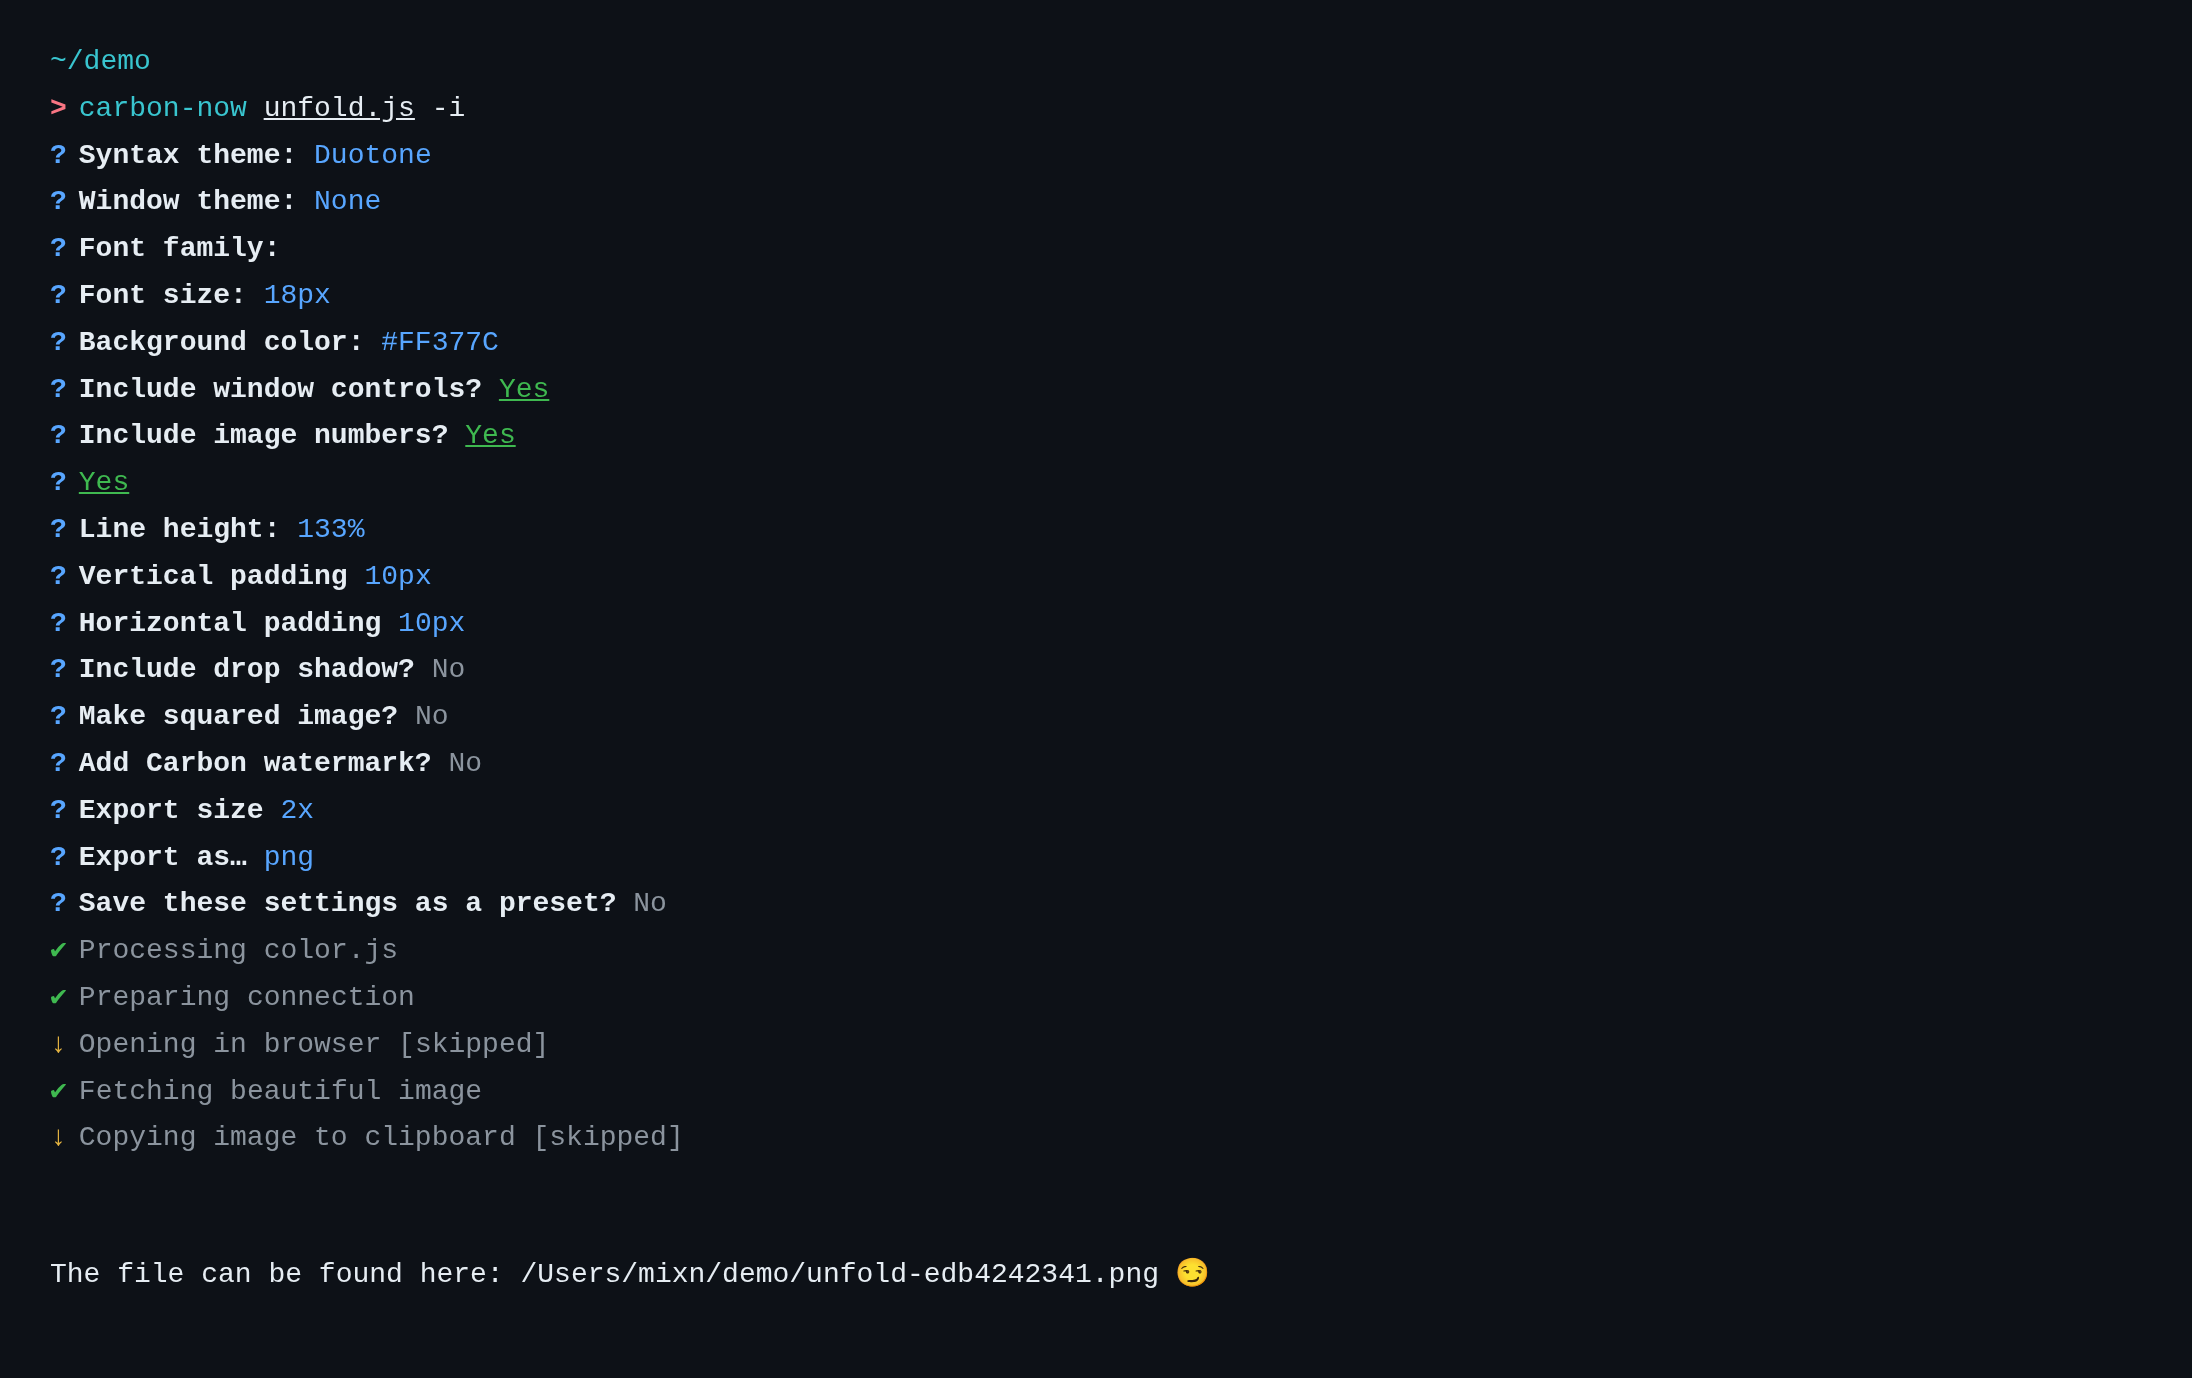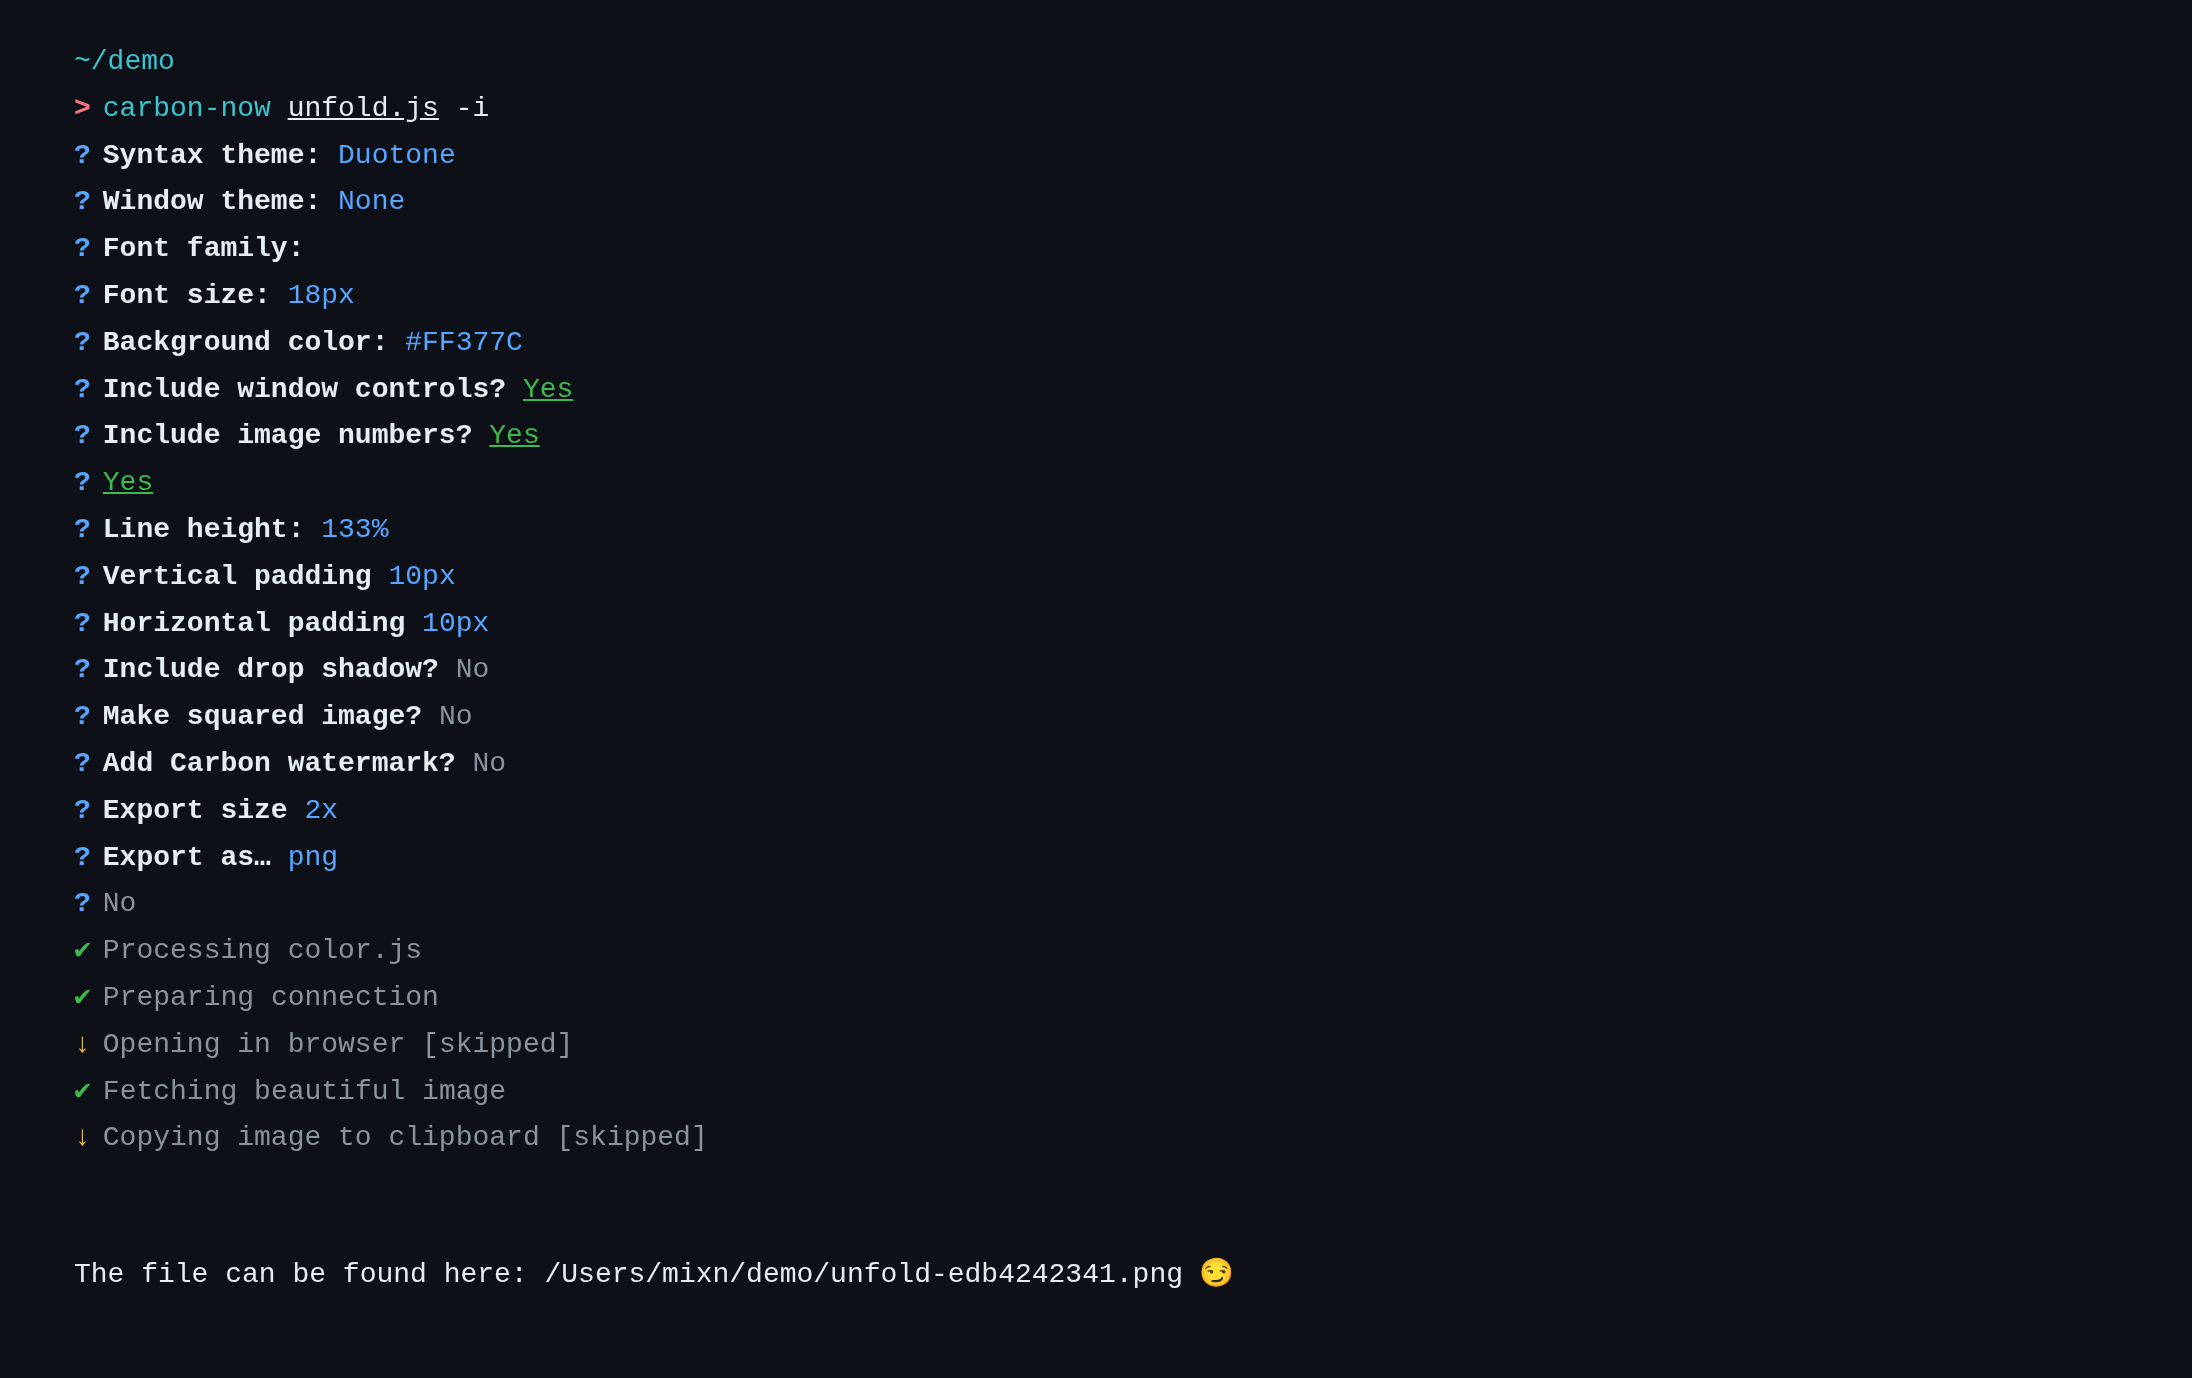--- a/index.html
+++ b/index.html
@@ -13,21 +13,20 @@
       font-family: 'Courier New', 'Lucida Console', monospace;
       font-size: 28px;
       line-height: 1.6;
       color: #e6edf3;
       padding: 40px 50px;
       min-height: 100vh;
     }
 
     .terminal {
       max-width: 2192px;
-      margin-left: 24px;
     }
 
     .line {
       display: flex;
       align-items: baseline;
       white-space: pre;
       margin-bottom: 2px;
     }
 
     .cyan { color: #39c5cf; }
@@ -169,21 +168,21 @@
   <div class="line">
     <span class="question-mark">?</span>
     <span class="label">Export size </span><span class="value-blue">2x</span>
   </div>
   <div class="line">
     <span class="question-mark">?</span>
     <span class="label">Export as… </span><span class="value-blue">png</span>
   </div>
   <div class="line">
     <span class="question-mark">?</span>
-    <span class="skipped">No</span>
+    <span class="label">Save these settings as a preset? </span><span class="skipped">No</span>
   </div>
 
   <div class="line">
     <span class="checkmark">✔</span>
     <span class="dim">Processing color.js</span>
   </div>
   <div class="line">
     <span class="checkmark">✔</span>
     <span class="dim">Preparing connection</span>
   </div>

